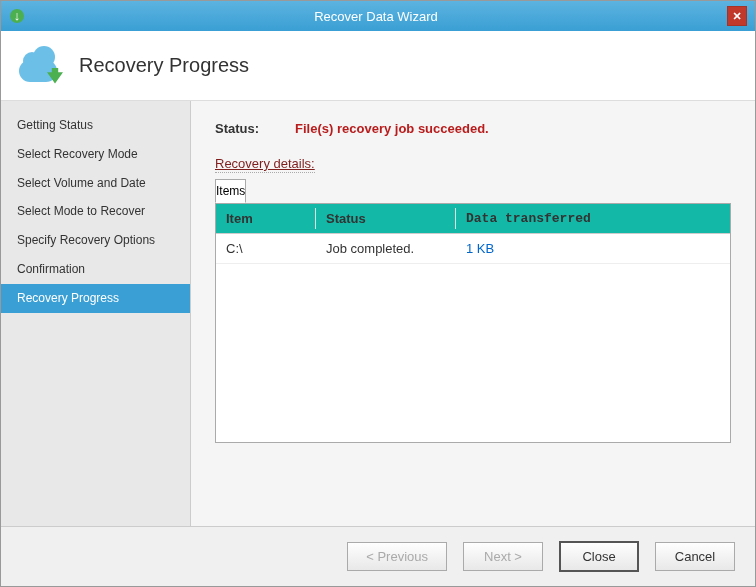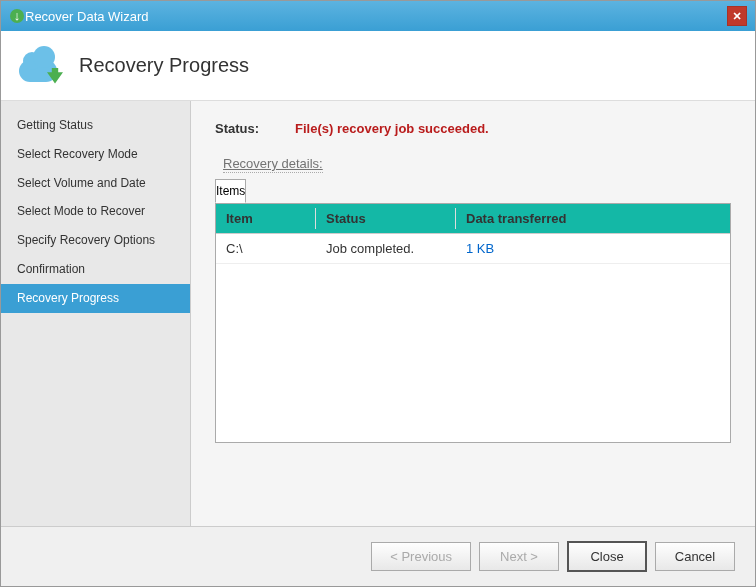--- a/index.html
+++ b/index.html
@@ -1,59 +1,59 @@
 <!DOCTYPE html>
 <html><head>
   <meta charset="utf-8">
   <style>
     * { box-sizing: border-box; margin: 0; padding: 0; font-family: 'Segoe UI', Tahoma, Geneva, Verdana, sans-serif; font-size: 13px; }
     body { width: 756px; height: 587px; background: #f0f0f0; overflow: hidden; }
 
     .window { width: 756px; height: 587px; border: 1px solid #999; display: flex; flex-direction: column; background: #f0f0f0; }
 
     .title-bar { background: linear-gradient(to bottom, #5cb3e0, #3a9fd4); height: 30px; display: flex; align-items: center; justify-content: space-between; padding: 0 8px; flex-shrink: 0; }
-    .title-bar-title { color: white; font-size: 13px; flex: 1; }
+    .title-bar-title { color: white; font-size: 13px; flex: 1; text-align: center; }
     .title-bar-controls { display: flex; gap: 2px; }
     .close-btn { width: 20px; height: 20px; background: #c0392b; border: 1px solid #a93226; display: flex; align-items: center; justify-content: center; cursor: pointer; color: white; font-size: 11px; font-weight: bold; }
 
     .header { background: white; padding: 10px 16px; display: flex; align-items: center; gap: 14px; border-bottom: 1px solid #ddd; flex-shrink: 0; height: 70px; }
     .header-title { font-size: 20px; font-weight: 300; color: #333; }
 
     .content { display: flex; flex: 1; overflow: hidden; }
 
     .sidebar { width: 190px; background: #e8e8e8; border-right: 1px solid #ccc; padding: 10px 0; flex-shrink: 0; }
     .sidebar-item { padding: 6px 16px; cursor: pointer; color: #333; font-size: 12px; line-height: 1.4; }
     .sidebar-item.active { background: #3a9fd4; color: white; }
 
     .main { flex: 1; padding: 20px 24px; overflow: auto; background: #f5f5f5; }
 
     .status-line { display: flex; align-items: baseline; gap: 2px; margin-bottom: 20px; }
     .status-label { font-weight: bold; color: #333; }
     .status-value { color: #b91c1c; font-weight: bold; padding-left: 34px; }
 
-    .recovery-details-label { margin-bottom: 6px; color: #737373; border-bottom: 1px dotted #aaa; display: inline-block; padding-bottom: 1px; margin-left: 8px; }
+    .recovery-details-label { margin-bottom: 6px; color: #7f1d1d; border-bottom: 1px dotted #aaa; display: inline-block; padding-bottom: 1px; }
 
     .tab-bar { display: flex; margin-bottom: 0; }
     .tab { padding: 4px 0; border: 1px solid #aaa; background: #e8e8e8; cursor: pointer; font-size: 12px; border-bottom: none; background: #f0f0f0; }
     .tab.active { background: white; border-bottom: 1px solid white; position: relative; z-index: 1; }
 
     .table-container { border: 1px solid #aaa; background: white; min-height: 240px; }
     .table-header { display: flex; background: #14b8a6; border-bottom: 1px solid #ccc; padding: 4px 0; }
     .table-header-cell { padding: 3px 10px; font-weight: bold; color: #333; flex: 1; border-right: 1px solid #ddd; }
     .table-header-cell:first-child { flex: 0 0 100px; }
     .table-header-cell:nth-child(2) { flex: 0 0 140px; }
-    .table-header-cell:last-child { flex: 1; border-right: none; }
+    .table-header-cell:last-child { flex: 1; border-right: none; font-family: Liberation Mono, monospace; }
 
     .table-row { display: flex; padding: 4px 0; border-bottom: 1px solid #eee; }
     .table-cell { padding: 3px 10px; color: #333; }
     .table-cell:first-child { flex: 0 0 100px; }
     .table-cell:nth-child(2) { flex: 0 0 140px; }
     .table-cell:last-child { flex: 1; color: #0066cc; }
 
-    .footer { height: 60px; background: #f0f0f0; border-top: 1px solid #ccc; display: flex; align-items: center; justify-content: flex-end; padding: 4px 20px; gap: 8px; flex-shrink: 0; }
+    .footer { height: 60px; background: #f0f0f0; border-top: 1px solid #ccc; display: flex; align-items: center; justify-content: flex-end; padding: 4px 20px; gap: 16px; flex-shrink: 0; }
     .btn { padding: 6px 18px; border: 1px solid #aaa; background: linear-gradient(to bottom, #fefefe, #e8e8e8); cursor: pointer; font-size: 13px; color: #333; min-width: 80px; }
     .btn:disabled { color: #aaa; cursor: default; }
     .btn-default { border: 2px solid #555; }
 
     
     .cloud-icon { position: relative; width: 48px; height: 48px; }
     .cloud-body { position: absolute; bottom: 8px; left: 2px; width: 38px; height: 22px; background: #6cc0e8; border-radius: 11px; }
     .cloud-top1 { position: absolute; bottom: 20px; left: 6px; width: 18px; height: 18px; background: #6cc0e8; border-radius: 50%; }
     .cloud-top2 { position: absolute; bottom: 22px; left: 16px; width: 22px; height: 22px; background: #6cc0e8; border-radius: 50%; }
     .green-arrow { position: absolute; bottom: 6px; right: 2px; width: 16px; height: 16px; background: #4caf50; clip-path: polygon(50% 100%, 0 30%, 30% 30%, 30% 0, 70% 0, 70% 30%, 100% 30%); }

